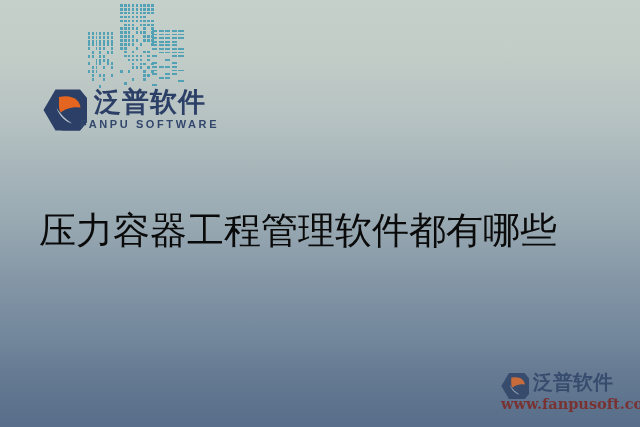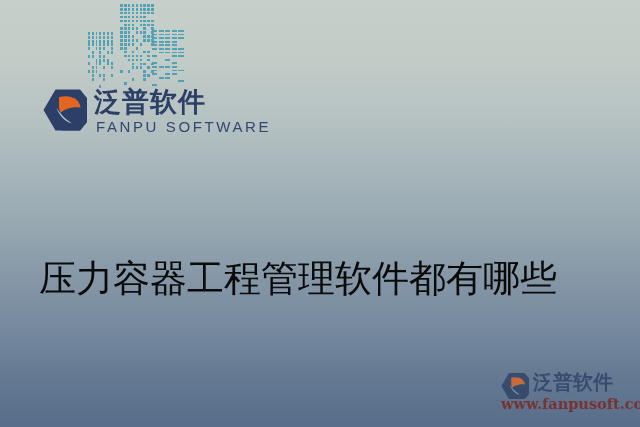--- a/index.html
+++ b/index.html
@@ -66,44 +66,43 @@
     font-family: "DejaVu Sans", sans-serif;
     font-size: 27px;
     font-weight: bold;
     color: #2c3f67;
     letter-spacing: 1px;
     line-height: 32px;
     white-space: nowrap;
   }
   #logo-en {
     position: absolute;
-    left: 54px;
+    left: 38px;
     top: 32px;
     font-family: "Liberation Sans", sans-serif;
-    font-size: 15px;
-    font-weight: normal;
+    font-size: 11px;
+    font-weight: bold;
     color: #33476d;
     letter-spacing: 2.6px;
     white-space: nowrap;
   }
 
   
   #headline {
     position: absolute;
     left: 0;
     top: 207px;
     width: 596px;
     text-align: center;
     font-family: "DejaVu Serif", "Liberation Serif", serif;
     font-size: 37px;
     line-height: 48px;
     color: #0a0a0a;
     letter-spacing: 0px;
     white-space: nowrap;
-    margin-top: 48px;
   }
 
   
   #watermark {
     position: absolute;
     left: 500px;
     top: 370px;
     width: 136px;
     height: 48px;
     opacity: 0.92;

